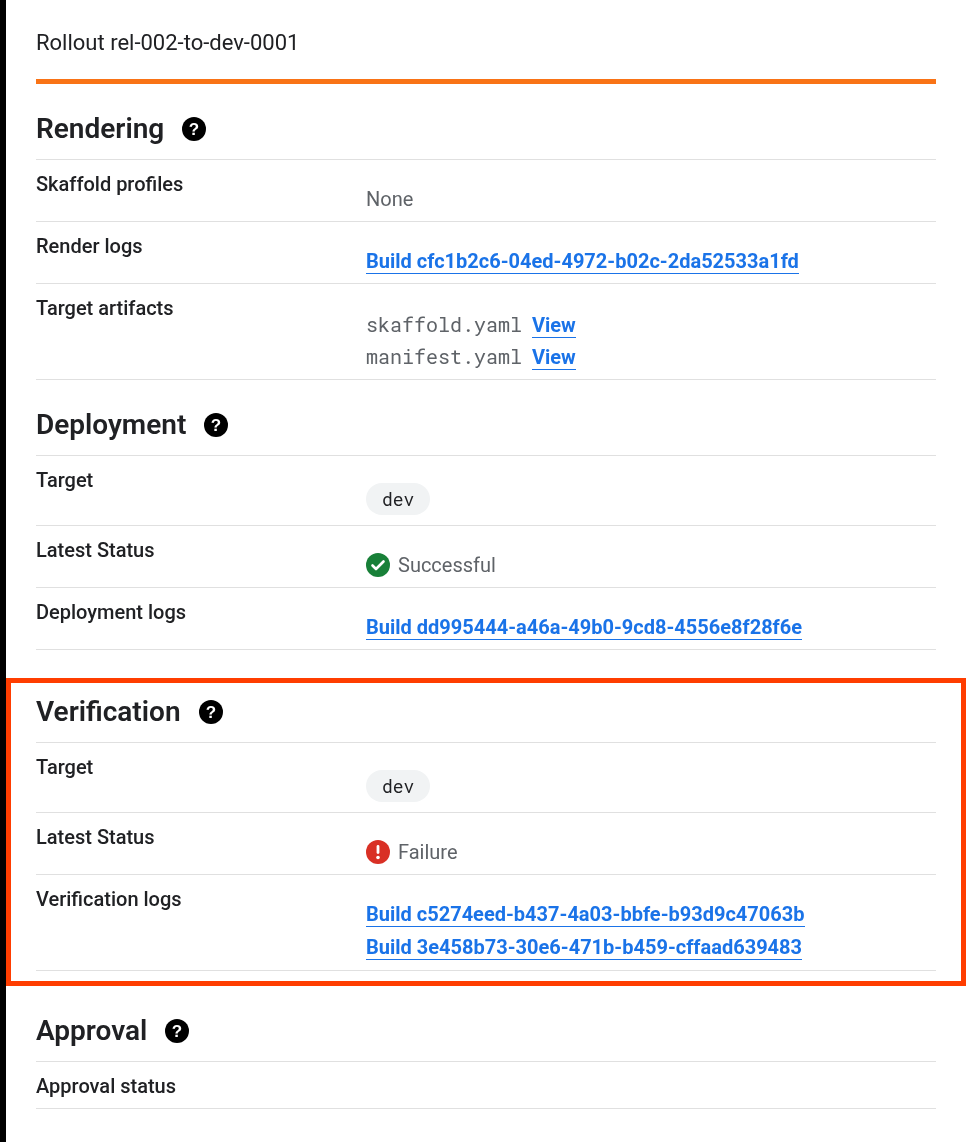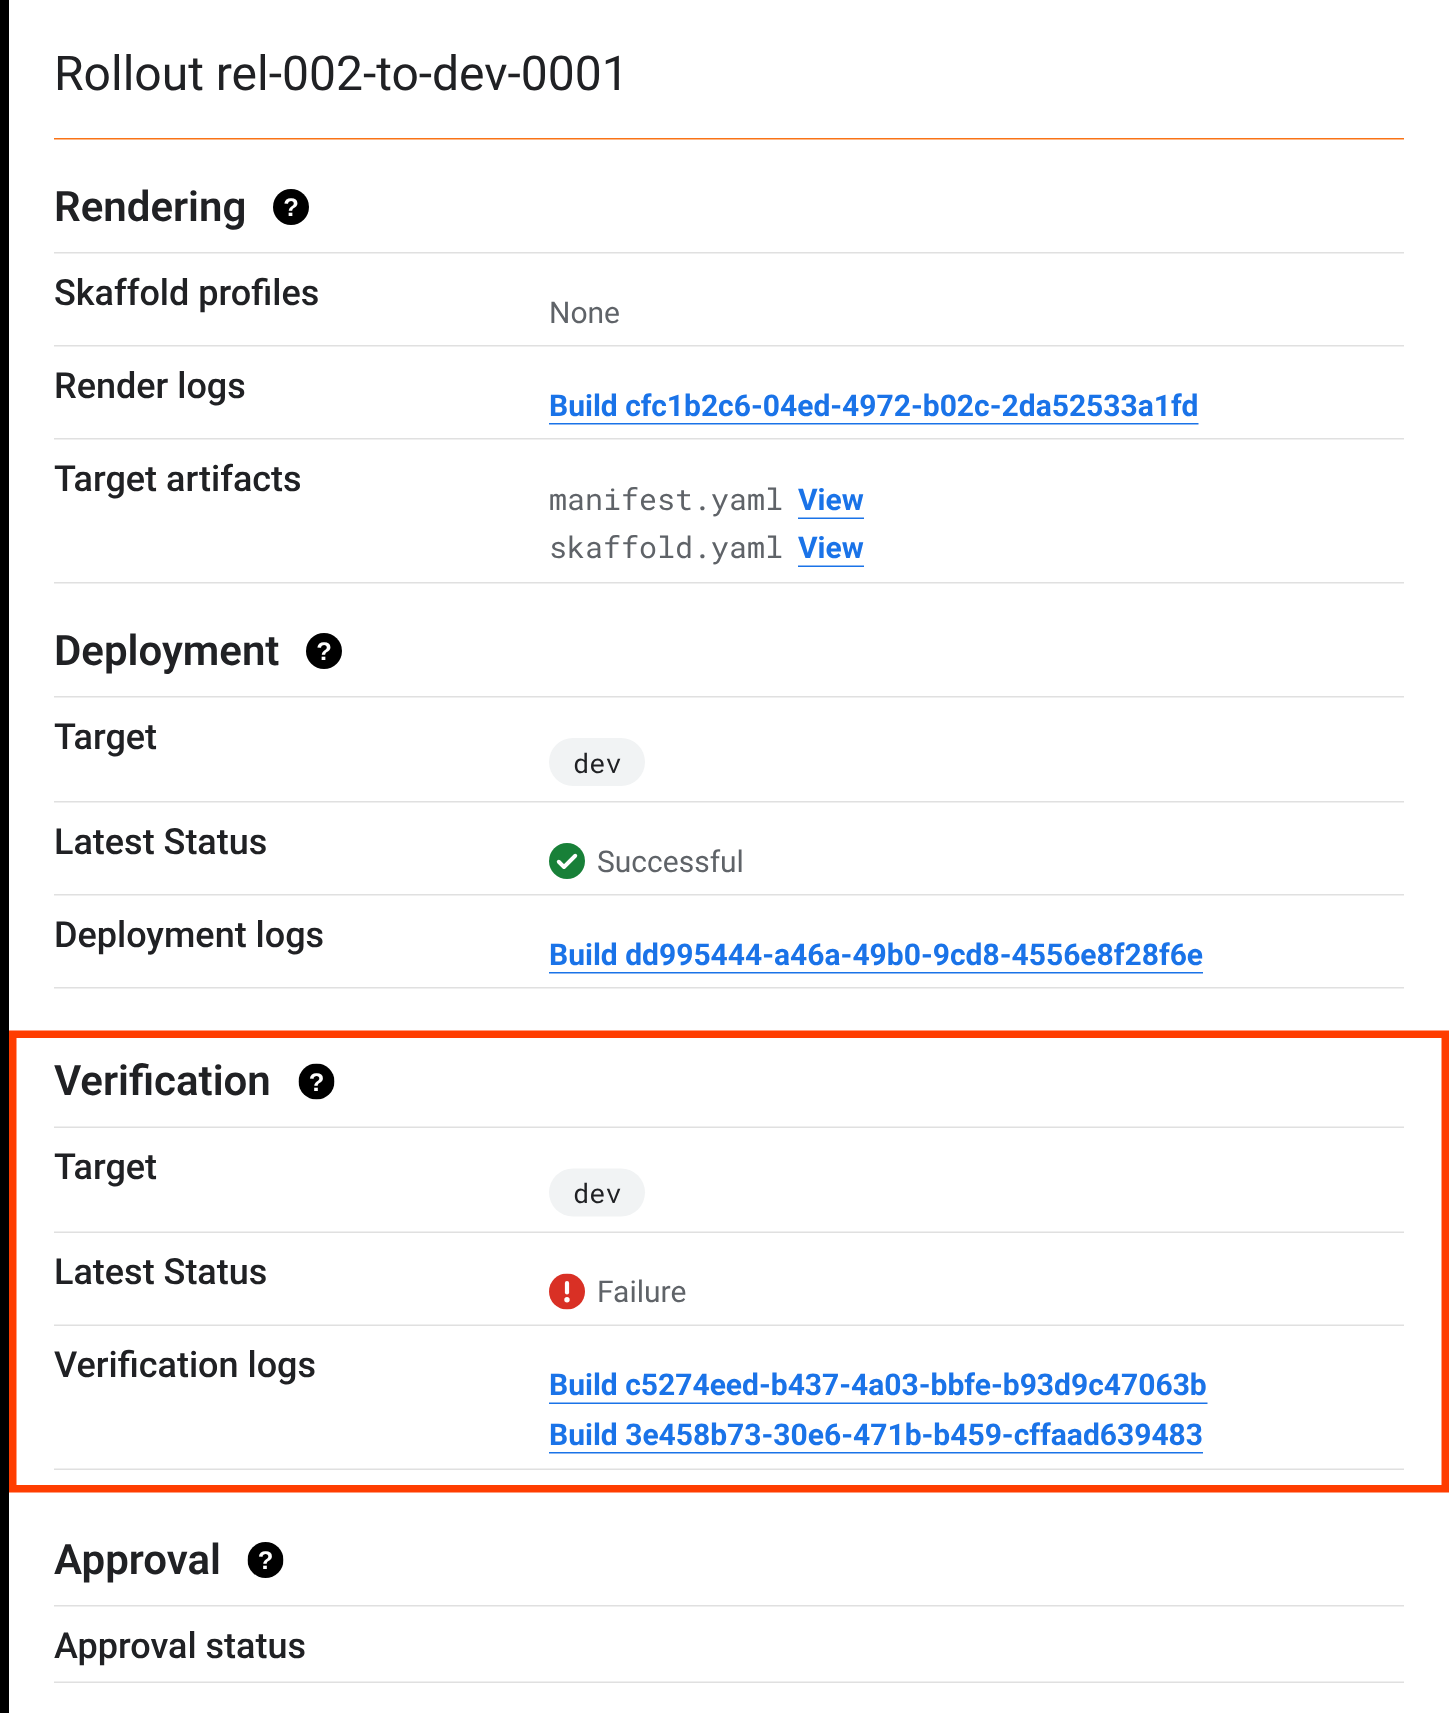--- a/index.html
+++ b/index.html
@@ -9,24 +9,24 @@
     font-size: 20px;
     color: #202124;
     background: #fff;
   }
   .page {
     border-left: 6px solid #000;
     padding: 20px 30px 40px 30px;
     width: 966px;
   }
   .page-title {
-    font-size: 32px;
+    font-size: 22px;
     font-weight: 400;
     padding: 10px 0 24px 0;
-    border-bottom: 1px solid #f97316;
+    border-bottom: 5px solid #f97316;
     margin-bottom: 10px;
   }
   .section {
     margin-top: 28px;
   }
   .section-header {
     display: flex;
     align-items: center;
     gap: 18px;
     padding-bottom: 14px;
@@ -46,21 +46,21 @@
   .help-icon svg circle { fill: #000; }
   .help-icon svg text { fill: #fff; font-weight: 700; font-family: Arial, sans-serif; }
   .row {
     display: flex;
     align-items: flex-start;
     padding: 10px 0;
     border-bottom: 1px solid #e0e0e0;
   }
   .row-label {
     flex: 0 0 330px;
-    font-size: 24px;
+    font-size: 20px;
     font-weight: 500;
     color: #202124;
     padding-top: 2px;
   }
   .row-value {
     flex: 1;
     font-size: 20px;
     color: #5f6368;
     margin-top: 17px;
   }
@@ -143,25 +143,25 @@
     <div class="row">
       <div class="row-label">Render logs</div>
       <div class="row-value">
         <a class="link">Build cfc1b2c6-04ed-4972-b02c-2da52533a1fd</a>
       </div>
     </div>
     <div class="row">
       <div class="row-label">Target artifacts</div>
       <div class="row-value">
         <div class="artifact-line">
+          <span class="mono">skaffold.yaml</span>
+          &nbsp;<a class="link">View</a>
+        </div>
+        <div class="artifact-line">
           <span class="mono">manifest.yaml</span>
-          &nbsp;<a class="link">View</a>
-        </div>
-        <div class="artifact-line">
-          <span class="mono">skaffold.yaml</span>
           &nbsp;<a class="link">View</a>
         </div>
       </div>
     </div>
   </div>
 
   <div class="section">
     <div class="section-header">
       <span class="section-title">Deployment</span>
       <span class="help-icon">

